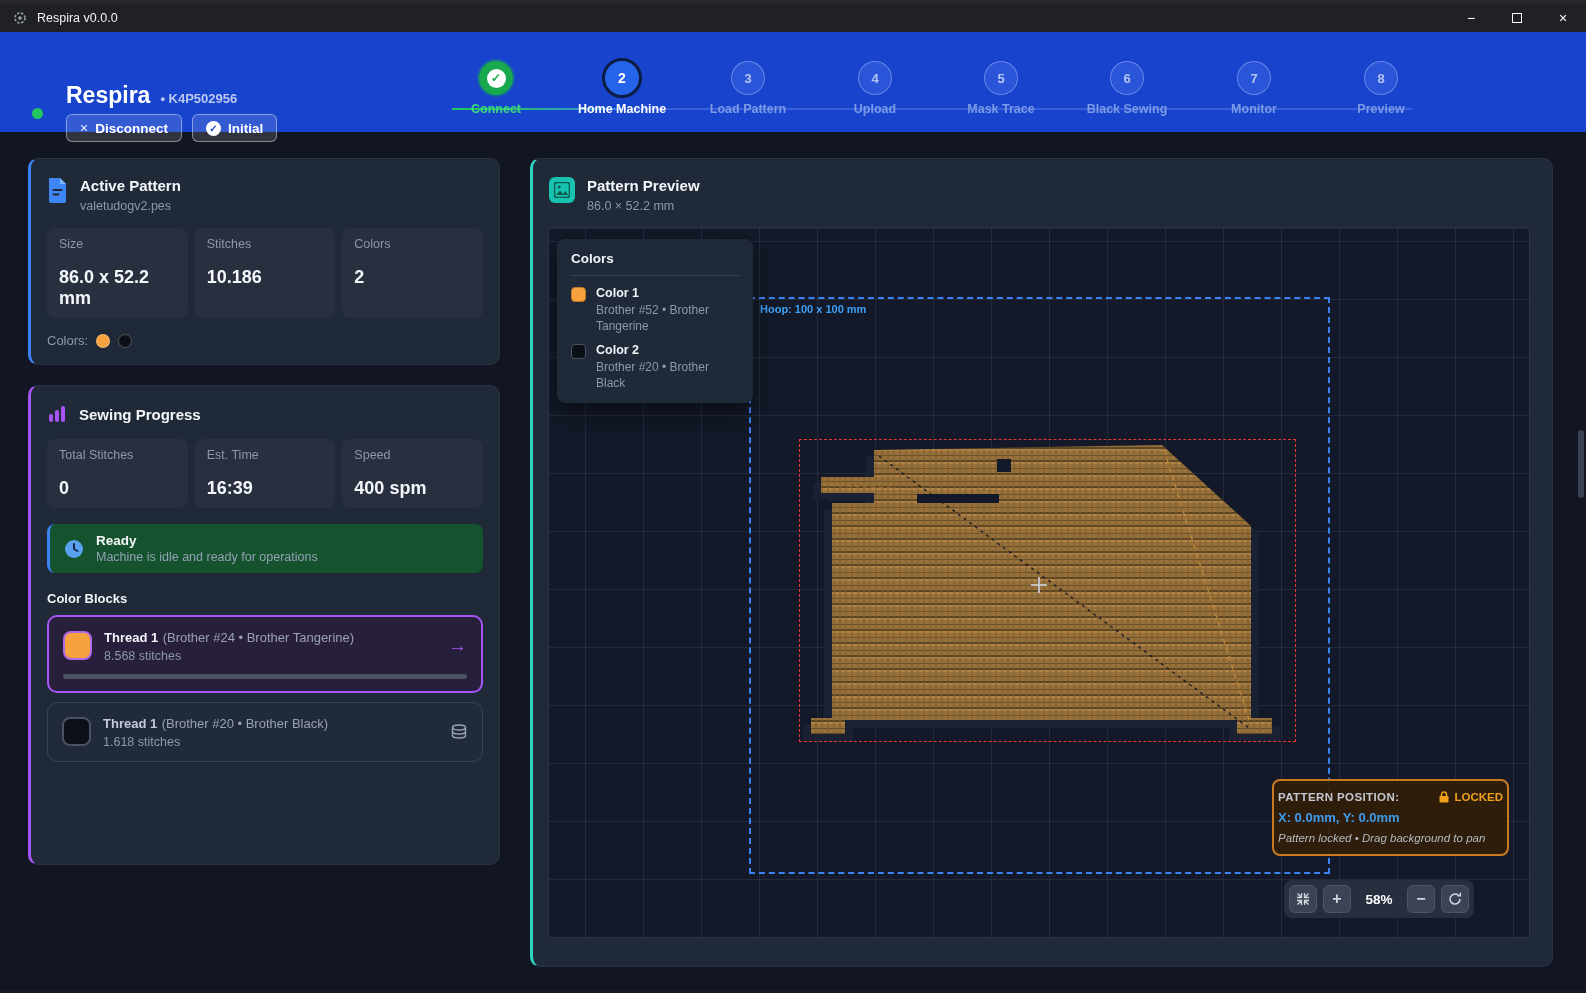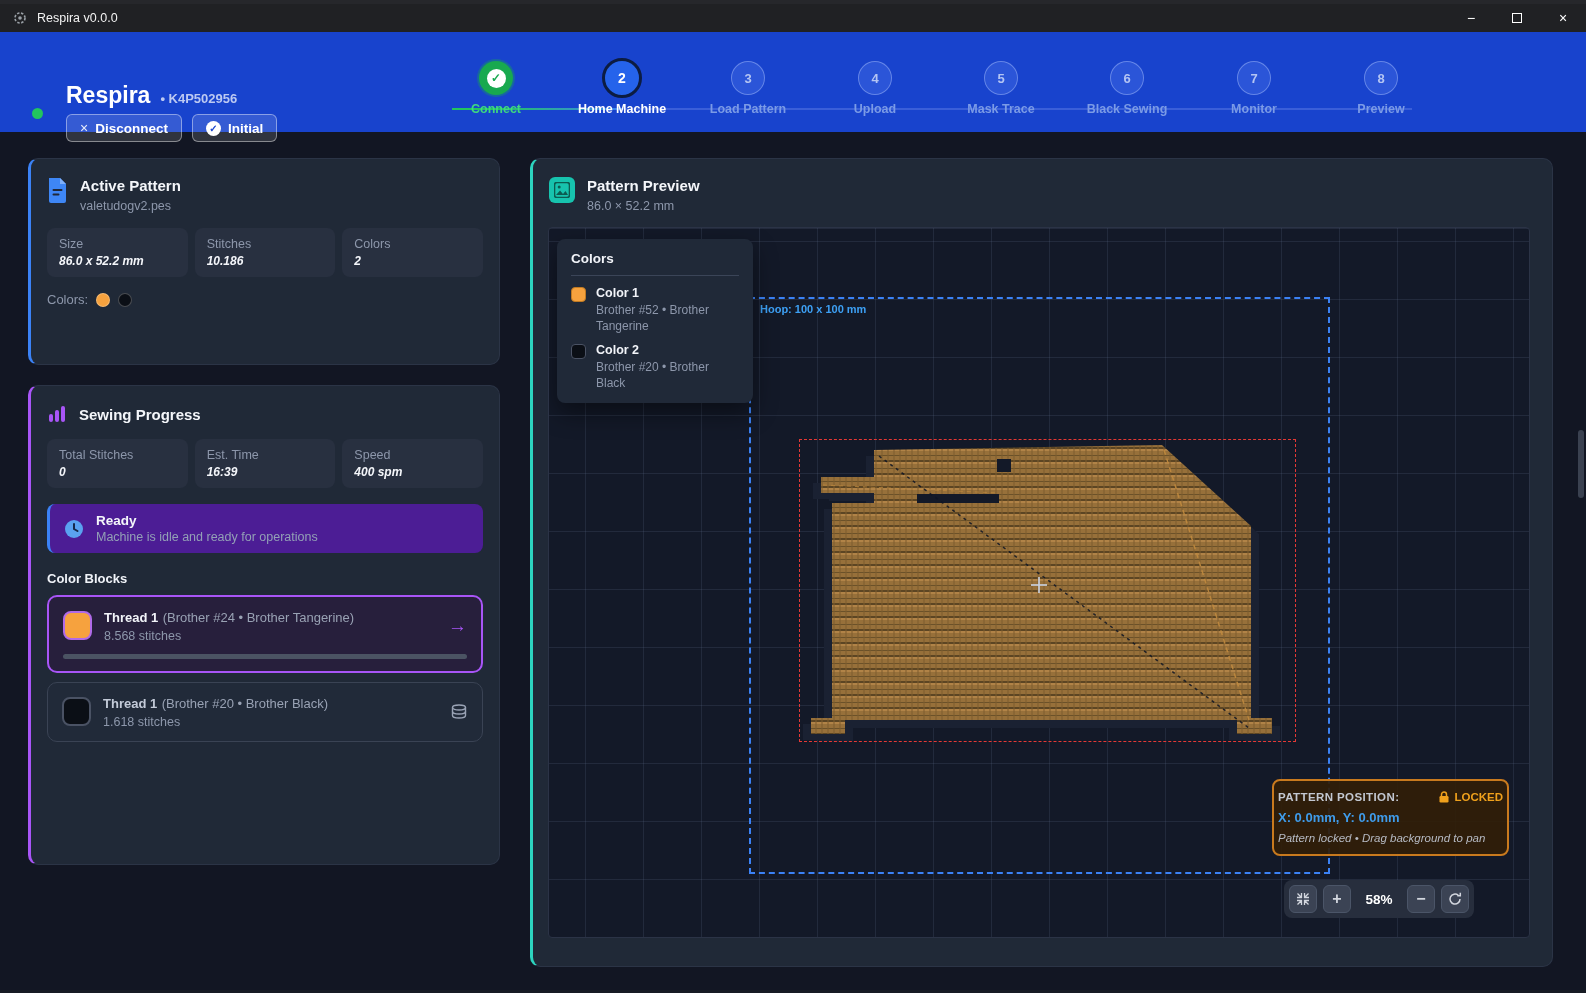--- a/index.html
+++ b/index.html
@@ -51,30 +51,30 @@
   .card.purple { border-left:3px solid #a855f7; }
   .card.teal   { border-left:3px solid #2dd4bf; }
   .card-pad { padding:18px 16px; }
   .card-head { display:flex; align-items:flex-start; gap:12px; }
   .card-title { font-size:15px; font-weight:700; color:#f4f6fa; }
   .card-sub { font-size:12.5px; color:#8d97ab; margin-top:5px; }
 
   .stats-row { display:flex; gap:7px; margin-top:15px; }
   .stat-box { flex:1; background:#283040; border-radius:8px; padding:9px 12px; }
   .stat-label { font-size:12.5px; color:#8d97ab; }
-  .stat-value { font-size:12px; font-weight:700; color:#f4f6fa; margin-top:3px;font-style:italic; }
+  .stat-value { font-size:18px; font-weight:700; color:#f4f6fa; margin-top:16px; }
 
   .colors-row { display:flex; align-items:center; gap:8px; margin-top:15px; }
   .colors-row-label { font-size:13px; color:#8d97ab; }
   .dot-swatch { width:14px; height:14px; border-radius:50%; border:1px solid rgba(255,255,255,0.25); }
 
   .delete-btn { margin-top:13px; height:36px; border:1px solid #c03030; border-radius:8px; background:rgba(220,38,38,0.10);
                 display:flex; align-items:center; justify-content:center; gap:9px; color:#f87171; font-size:13.5px; font-weight:700; }
 
-  .ready-box { margin-top:16px; background:#4c1d95; border-left:3px solid #3b82f6; border-radius:8px; padding:9px 14px; display:flex; gap:12px; align-items:center; }
+  .ready-box { margin-top:16px; background:#14532d; border-left:3px solid #3b82f6; border-radius:8px; padding:9px 14px; display:flex; gap:12px; align-items:center; }
   .ready-title { font-size:13.5px; font-weight:700; color:#f4f6fa; }
   .ready-sub { font-size:12.5px; color:#93a0b6; margin-top:2px; }
 
   .blocks-label { margin-top:18px; font-size:13px; font-weight:700; color:#f0f3f8; }
 
   .thread { margin-top:9px; border-radius:10px; padding:11px 14px 12px 14px; }
   .thread.active { background:#271f3c; border:2px solid #a855f7; }
   .thread.idle { background:#212a39; border:1px solid #3a4354; }
   .thread-row { display:flex; align-items:center; gap:12px; }
   .thread-swatch { width:29px; height:29px; border-radius:8px; }

